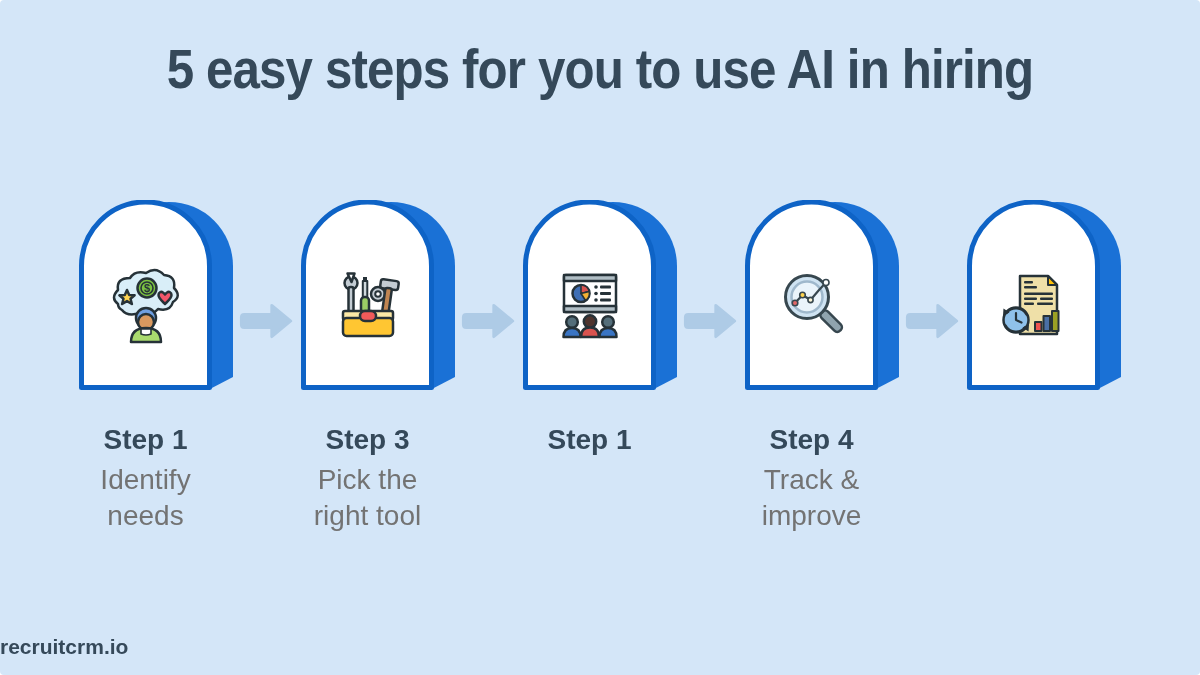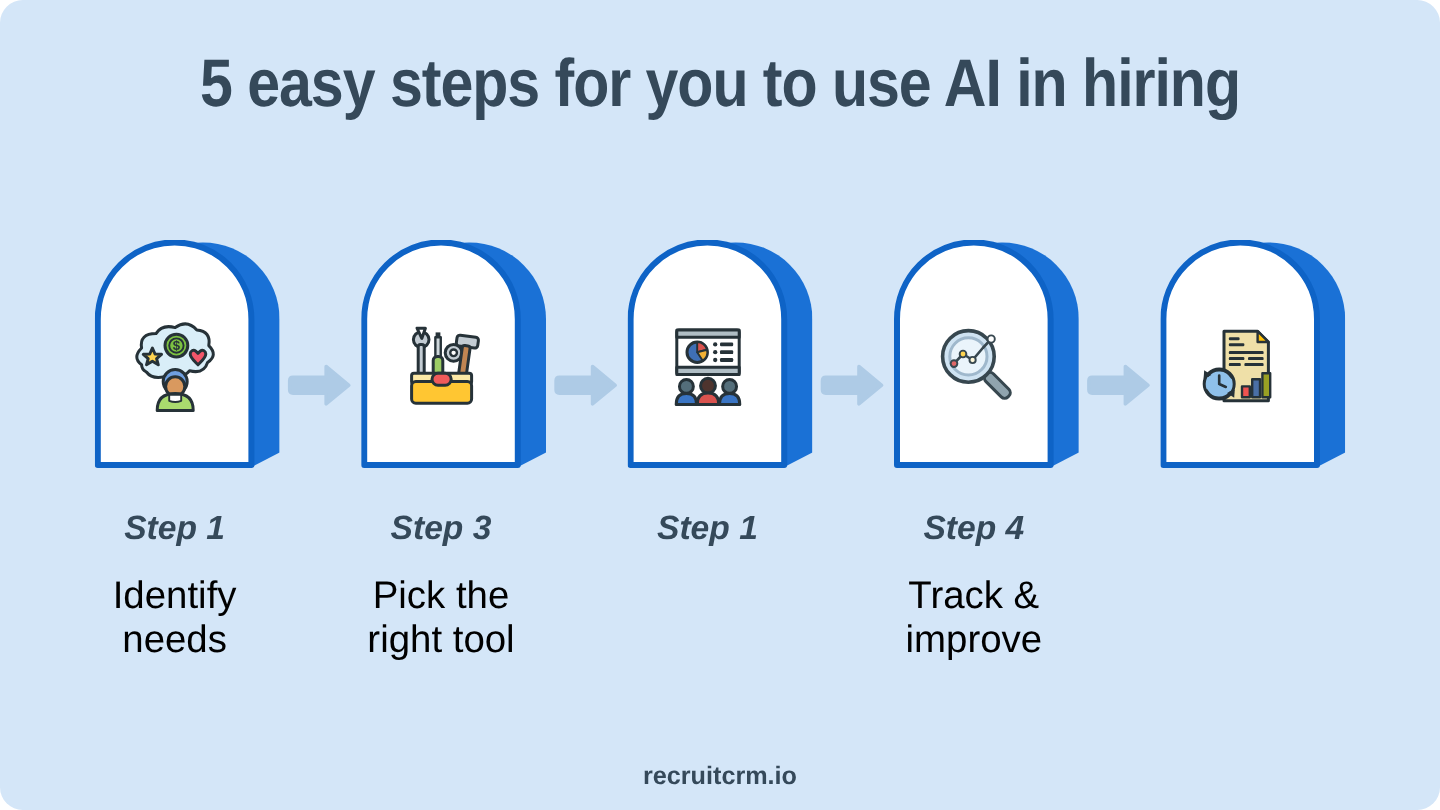--- a/index.html
+++ b/index.html
@@ -1,47 +1,47 @@
 <!DOCTYPE html>
 <html><head>
 <meta charset="utf-8">
 <style>
   html,body{margin:0;padding:0;background:#ffffff;}
   .canvas{
     position:relative;width:1200px;height:675px;overflow:hidden;
-    background:#d4e6f8;border-radius:19px;
+    background:#d4e6f8;border-radius:4px;
     font-family:"Liberation Sans",sans-serif;color:#35495a;
   }
   .title{
     position:absolute;top:38px;left:0;width:1200px;text-align:center;
     font-size:56px;line-height:62px;font-weight:bold;letter-spacing:-1px;
     color:#35495a;transform:scaleX(0.88);transform-origin:center;
     margin:0;
   }
   .steps-row{
     position:absolute;top:200px;left:79px;display:flex;align-items:flex-start;
   }
   .step-col{
     width:154px;display:flex;flex-direction:column;align-items:flex-start;
   }
   .card-svg{display:block;width:154px;height:190px;}
   .step-label{
     width:133px;margin-top:34px;text-align:center;
-    font-size:28px;font-weight:bold;color:#35495a;font-style:italic;
+    font-size:28px;font-weight:bold;color:#35495a;
   }
   .step-desc{
-    width:133px;margin-top:22px;text-align:center;
-    font-size:32px;line-height:36px;color:#000000;white-space:pre-line;
+    width:133px;margin-top:6px;text-align:center;
+    font-size:28px;line-height:36px;color:#737373;white-space:pre-line;
   }
   .arrow-cell{
     width:68px;display:flex;justify-content:center;margin-top:102px;
   }
   .arrow-cell svg{display:block;}
   .footer{
-    position:absolute;bottom:16px;left:0;width:1200px;text-align:center;
+    position:absolute;bottom:16px;left:0;width:1200px;
     font-size:21px;font-weight:bold;color:#35495a;
   }
 </style>
 </head>
 <body>
 
 <div class="canvas">
 
   <h1 class="title">5 easy steps for you to use AI in hiring</h1>
 

